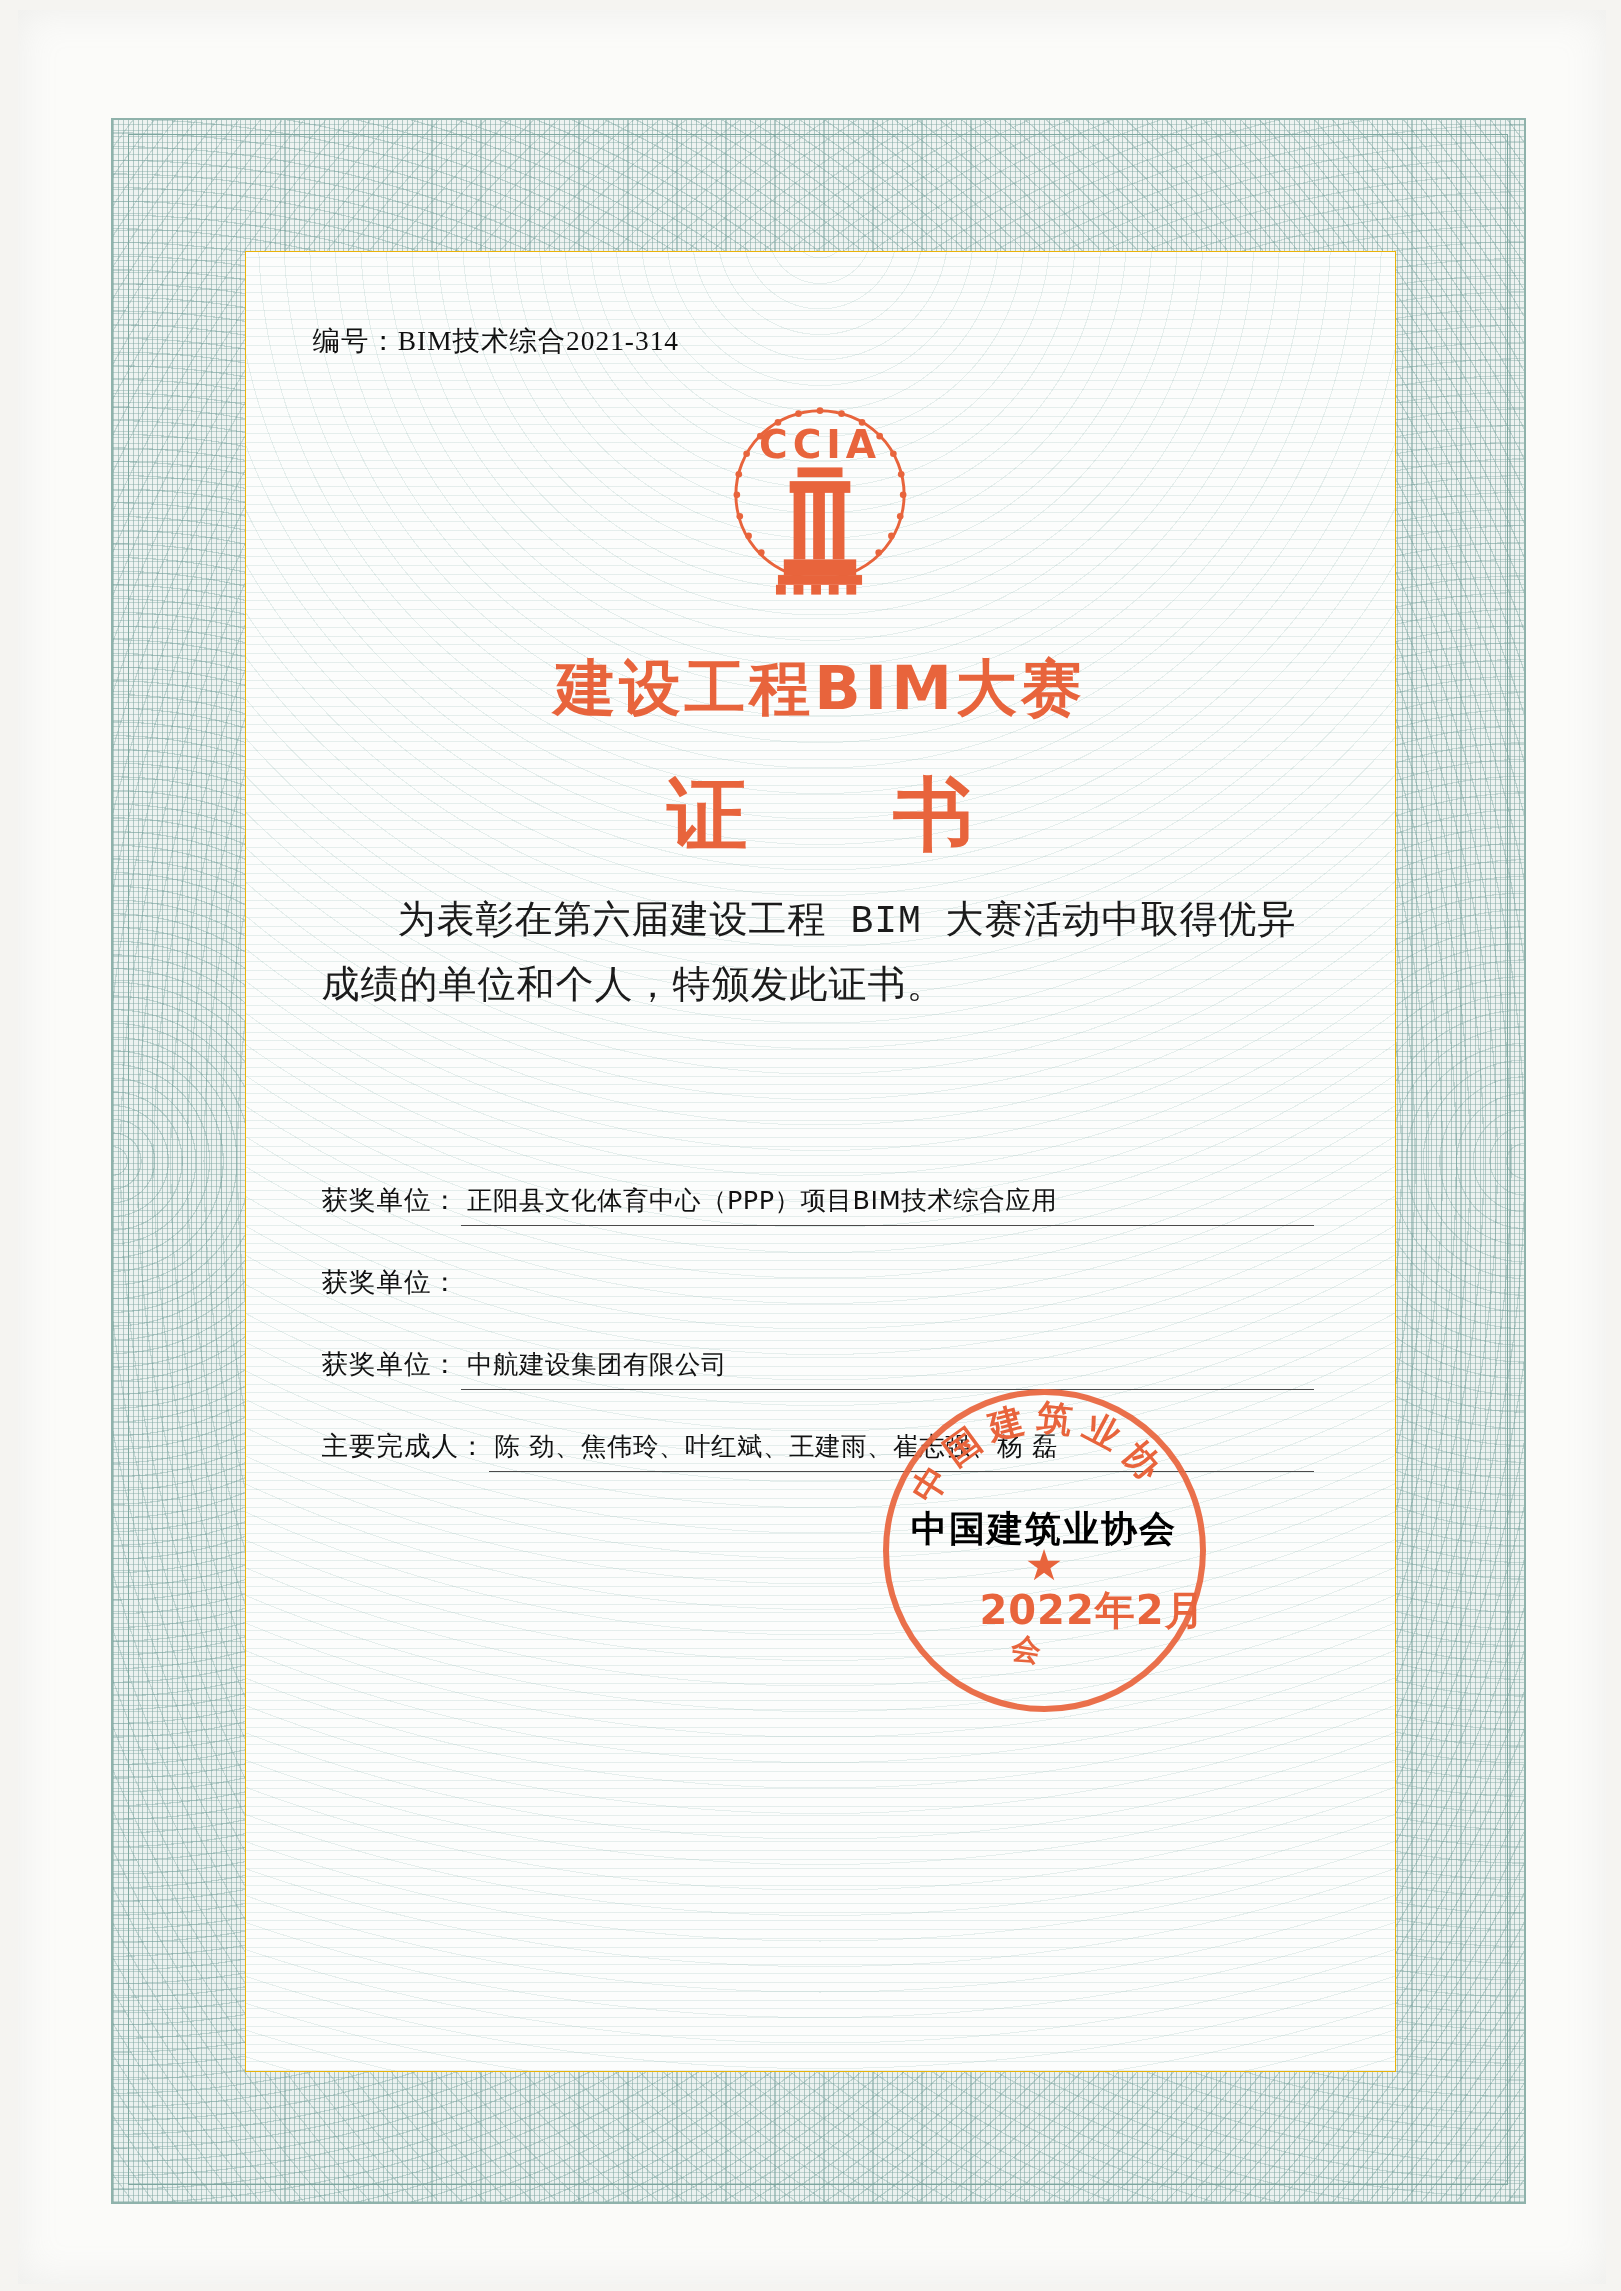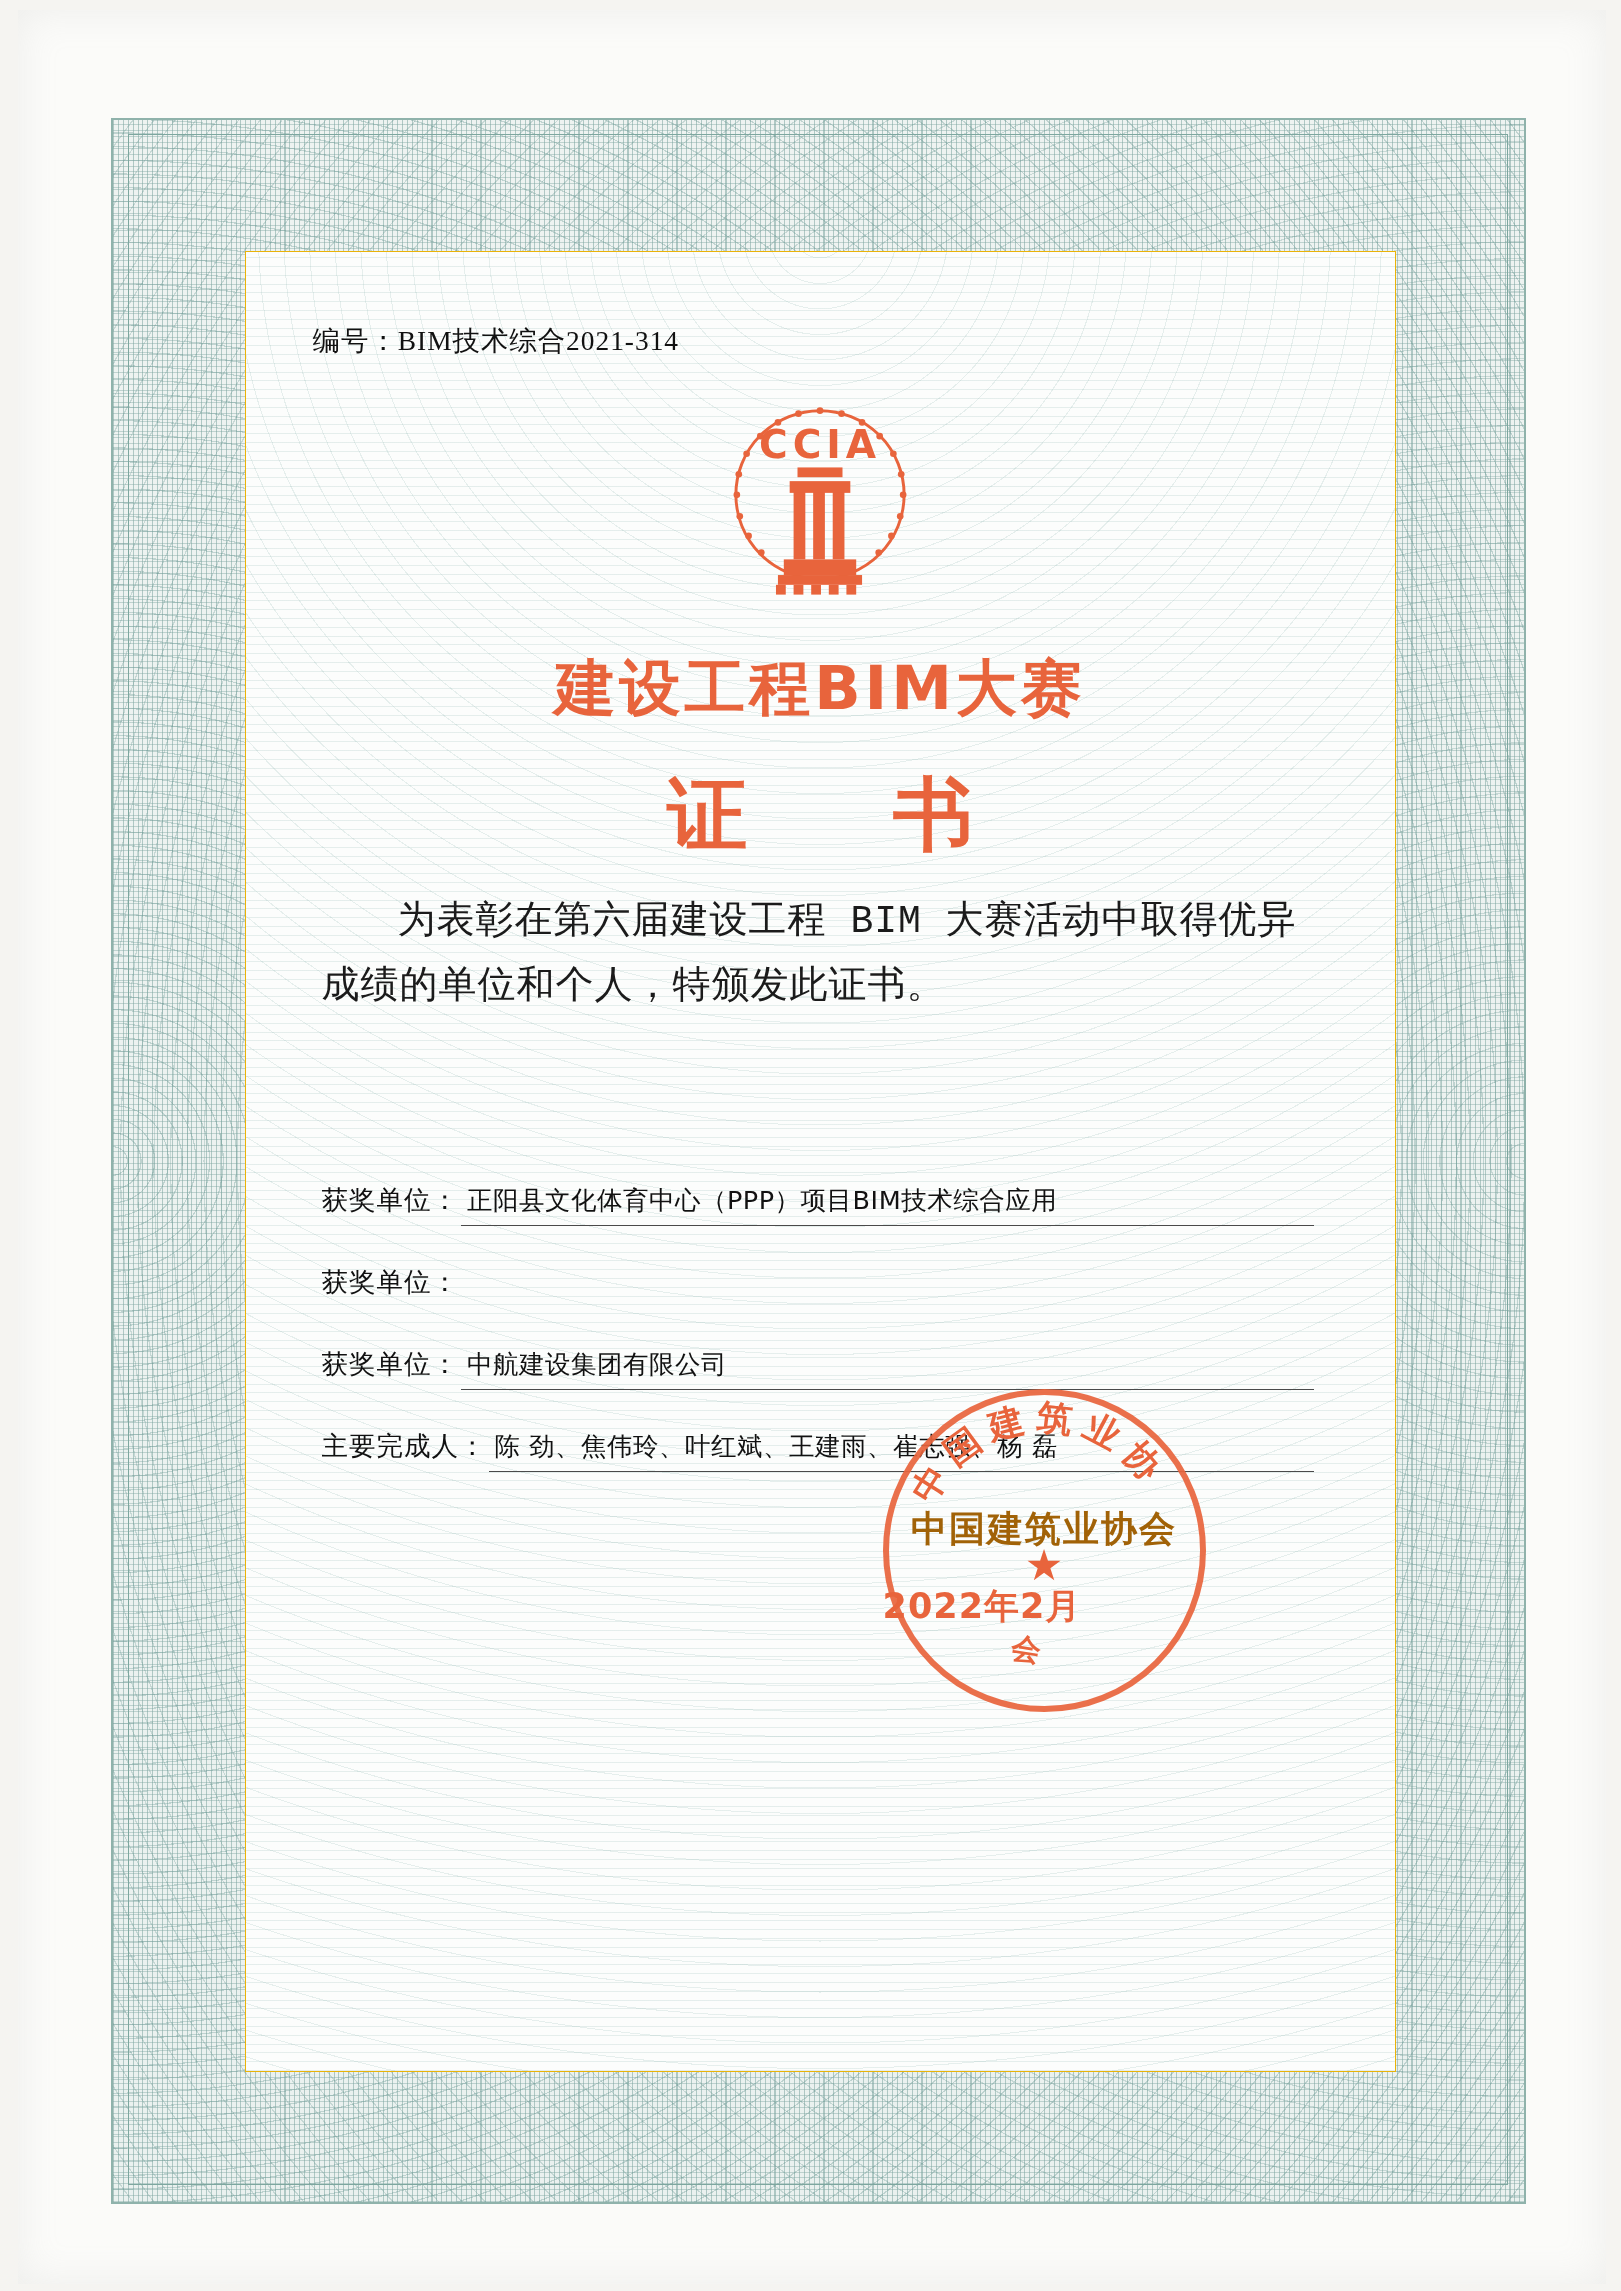--- a/index.html
+++ b/index.html
@@ -232,30 +232,30 @@
     opacity: .92;
   }
   .seal-org {
     position: absolute;
     left: 0; right: 0;
     top: 116px;
     text-align: center;
     font-family: "DejaVu Sans", sans-serif;
     font-size: 36px;
     font-weight: bold;
-    color: #a16207;
+    color: #000000;
     letter-spacing: 2px;
   }
   .seal-date {
     position: absolute;
     left: 0; right: 0;
     top: 194px;
-    text-align: left;
-    font-family: "DejaVu Sans", sans-serif;
-    font-size: 35px;
+    text-align: right;
+    font-family: "DejaVu Sans", sans-serif;
+    font-size: 40px;
     font-weight: bold;
     color: #e8643c;
     letter-spacing: 1px;
   }
   .seal-star {
     position: absolute;
     left: 50%;
     top: 155px;
     transform: translateX(-50%);
     font-size: 43px;

